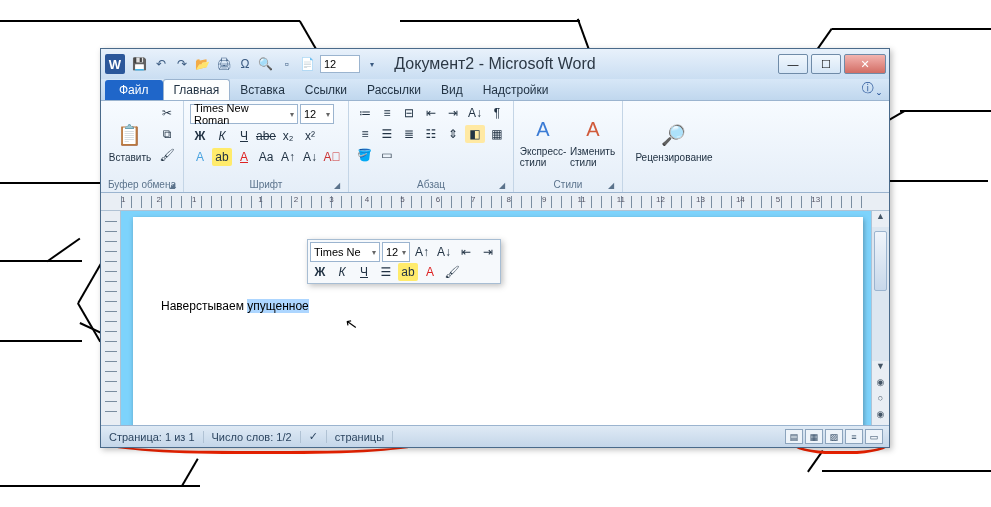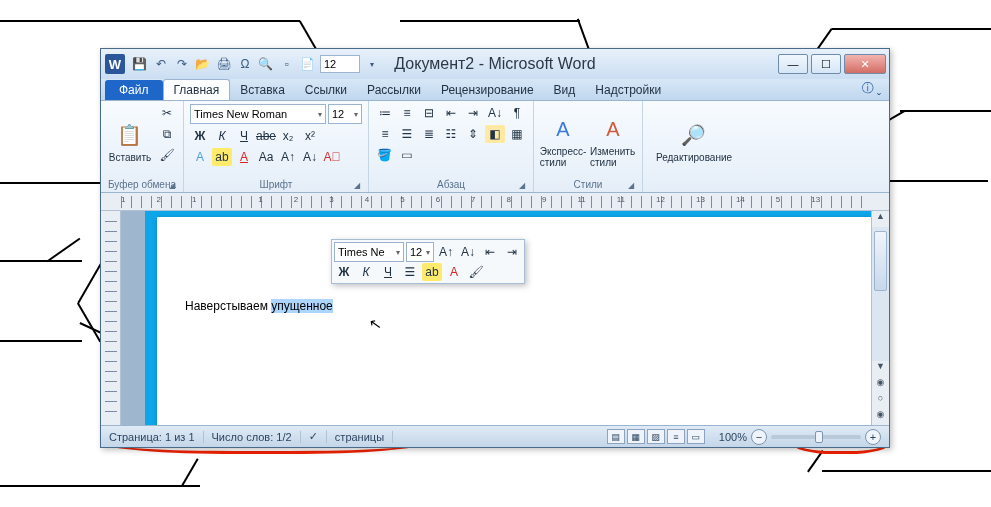--- a/index.html
+++ b/index.html
@@ -31,32 +31,32 @@
 .rgroup .content { flex:1; display:flex; gap:4px; }
 .rgroup .label { text-align:center; font-size: 10px; color:#5b738c; padding: 1px 0 2px; position:relative;}
 .rgroup .label .launcher { position:absolute; right:0; bottom:1px; width:10px; height:10px; font-size:8px; color:#5b738c; cursor:pointer;}
 .bigbtn { display:flex; flex-direction:column; align-items:center; justify-content:center; width: 46px; cursor:pointer; font-size: 10px; color:#234; gap:2px;}
 .bigbtn .ico { width: 30px; height: 30px; display:flex; align-items:center; justify-content:center; font-size: 20px;}
 .stack { display:flex; flex-direction:column; gap:3px; }
 .row { display:flex; gap:2px; align-items:center; }
 .sbtn { width: 20px; height: 18px; display:flex; align-items:center; justify-content:center; font-size: 12px; cursor:pointer; color:#234; border-radius:2px;}
 .combo { height: 20px; background:#fff; border:1px solid #9bb4cf; font-size: 11px; padding: 0 3px; display:flex; align-items:center; justify-content: space-between; }
 .combo .arr { font-size:8px; color:#666; margin-left:3px; }
-.font-combo { width: 136px; }
+.font-combo { width: 108px; }
 .size-combo { width: 34px; }
 
 
 .ruler-h { height: 18px; background:#e9eef4; border-bottom:1px solid #b0c2d4; position:relative; font-size:8px; color:#556;}
 .ruler-h::before { content:""; position:absolute; left:20px; right:20px; top:3px; height:12px; background:repeating-linear-gradient(90deg,#7a8da0 0 1px,transparent 1px 10px);}
 .ruler-marks { position:absolute; left:20px; top:2px; display:flex; gap:31px;}
 .ruler-marks span { font-size:8px; }
 .workspace { position:absolute; left:0; right:0; top: 162px; bottom: 22px; background:#9fb6cf; display:flex; }
 .ruler-v { width: 20px; background:#e9eef4; border-right:1px solid #b0c2d4; position:relative;}
 .ruler-v::before { content:""; position:absolute; top:10px; bottom:10px; left:4px; width:12px; background:repeating-linear-gradient(180deg,#7a8da0 0 1px,transparent 1px 10px);}
-.docarea { flex:1; overflow:hidden; background:#0ea5e9; position:relative;margin-left:24px; }
+.docarea { flex:1; overflow:hidden; background:#7dd3fc; position:relative; }
 .page { position:absolute; left: 12px; top: 6px; width: 730px; height: 300px; background:#fff; box-shadow: 1px 2px 5px rgba(0,0,0,0.3);}
 .scroll-v { width: 18px; background:#dce6f0; border-left:1px solid #b0c2d4; display:flex; flex-direction:column;}
 .scroll-v .arr { height:16px; text-align:center; font-size:9px; color:#456; cursor:pointer; background:#e9eef4;}
 .scroll-v .track{ flex:1; position:relative;}
 .scroll-v .thumb{ position:absolute; left:2px; right:2px; top:4px; height:60px; background:linear-gradient(#f0f5fb,#c7d8ea); border:1px solid #9bb4cf; border-radius:2px; cursor:pointer;}
 
 
 .mini-toolbar { position:absolute; left: 174px; top: 22px; background:#f6f9fc; border:1px solid #a7bdd3; box-shadow: 2px 2px 6px rgba(0,0,0,0.25); padding:2px; display:flex; flex-direction:column; gap:1px;}
 .mini-toolbar .row .combo.font-combo { width: 70px; }
 .mini-toolbar .row .combo.size-combo { width: 28px; }
@@ -141,21 +141,20 @@
       <div class="wb close">✕</div>
     </div>
   </div>
 
   <div class="ribbon-tabs">
     <div class="tab file">Файл</div>
     <div class="tab active">Главная</div>
     <div class="tab">Вставка</div>
     <div class="tab">Ссылки</div>
     <div class="tab">Рассылки</div>
-    <div class="tab">Рецензирование</div>
     <div class="tab">Вид</div>
     <div class="tab">Надстройки</div>
     <div class="help">ⓘ ˬ</div>
   </div>
 
   <div class="ribbon">
 
     <div class="rgroup">
       <div class="content">
         <div class="bigbtn">
@@ -249,21 +248,21 @@
           <span>Изменить стили</span>
         </div>
       </div>
       <div class="label"><span>Стили</span><span class="launcher">◢</span></div>
     </div>
 
     <div class="rgroup" style="border-right:none;">
       <div class="content">
         <div class="bigbtn" style="width:90px;">
           <div class="ico">🔎</div>
-          <span>Редактирование</span>
+          <span>Рецензирование</span>
         </div>
       </div>
       <div class="label">&nbsp;</div>
     </div>
   </div>
 
   <div class="ruler-h">
     <div class="ruler-marks">
       <span>1</span>
         <span>2</span>
@@ -343,23 +342,15 @@
     <div class="cell">✓</div>
     <div class="cell">страницы</div>
     <div class="spacer"></div>
     <div class="viewbtns">
       <div class="vb">▤</div>
       <div class="vb">▦</div>
       <div class="vb">▨</div>
       <div class="vb">≡</div>
       <div class="vb">▭</div>
     </div>
-    <div class="zoom">
-      <span class="pct">100%</span>
-      <div class="zb">−</div>
-      <div class="slider">
-          <div class="knob"></div>
-        </div>
-      <div class="zb">+</div>
-    </div>
   </div>
 
 </div>
 
 </body></html>

